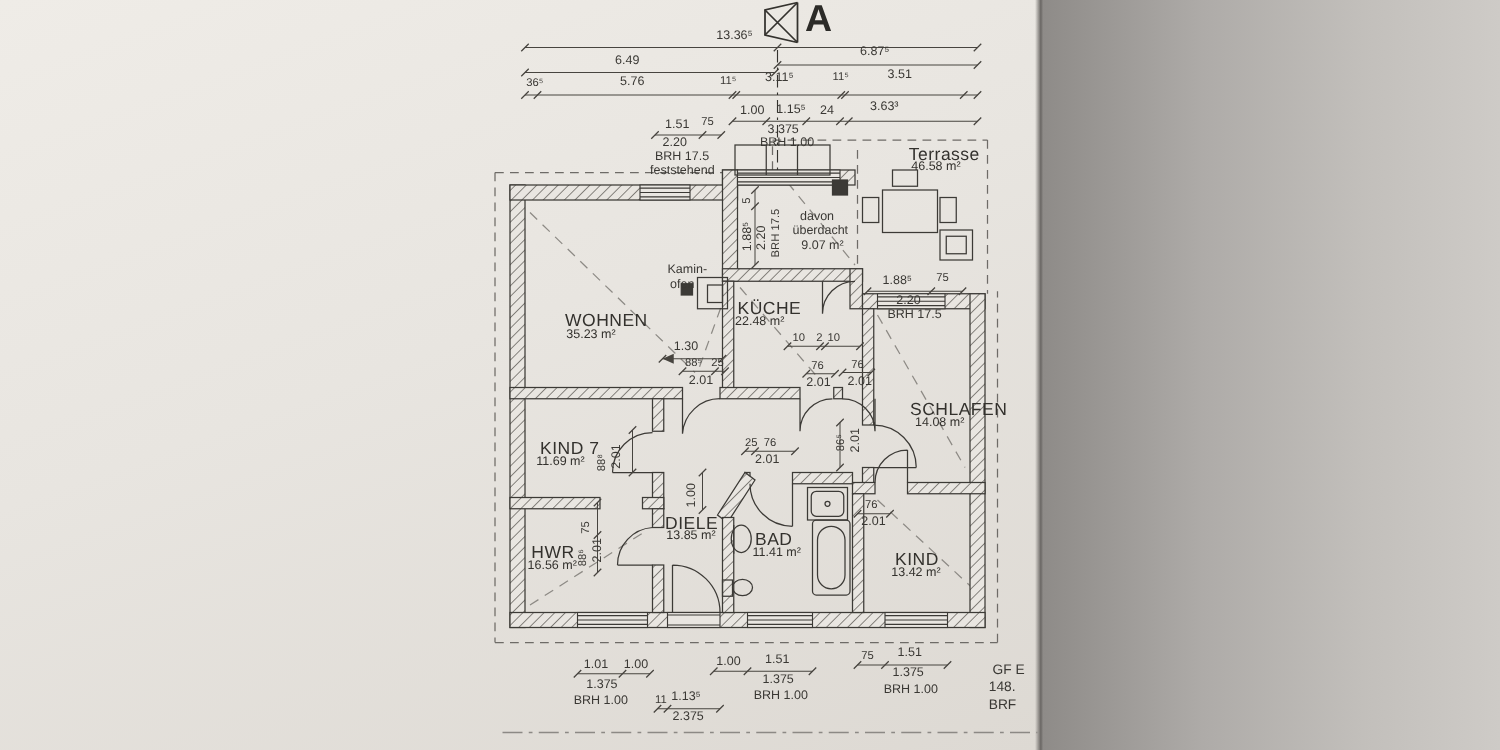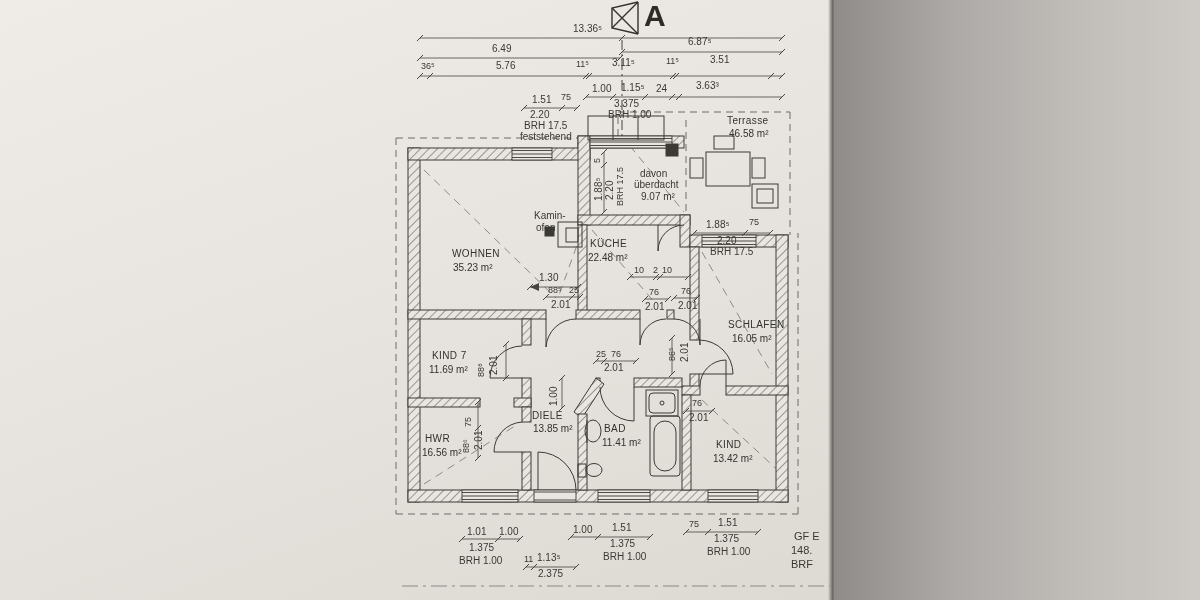--- a/index.html
+++ b/index.html
@@ -8,21 +8,21 @@
   .paper{position:absolute;left:0;top:0;width:832px;height:600px;
          background:linear-gradient(160deg,#efece7 0%,#e8e5e0 45%,#ddd9d3 100%);}
   .paper-edge{position:absolute;left:828px;top:0;width:8px;height:600px;
 
          background:linear-gradient(to right,rgba(90,87,84,0),#6f6c69 55%,#8a8784 100%);}
   .bg-right{position:absolute;left:834px;top:0;width:366px;height:600px;
          background:linear-gradient(to right,#8e8b88 0%,#aeaba8 35%,#c2bfbb 70%,#cecbc7 100%);}
   svg.plan{position:absolute;left:0;top:0;}
   .lb{position:absolute;font-size:10px;line-height:1.05;color:#3a3834;white-space:nowrap;}
   .s9{font-size:9px;}
-  .rm{font-size:10px;letter-spacing:.4px;color:#33312d;text-align:right;}
+  .rm{font-size:14px;letter-spacing:.4px;color:#33312d;text-align:right;}
   .ar{font-size:10px;color:#33312d;}
   .v{transform:rotate(-90deg);transform-origin:0 0;}
   .big-a{font-size:30px;font-weight:600;color:#2c2b28;}
   .corner{font-size:11px;color:#3a3834;text-align:right;}
 </style>
 </head>
 <body>
 
 <div class="scene">
   <div class="paper"></div>
@@ -212,21 +212,21 @@
   <div class="lb" style="left:551px;top:300px">2.01</div>
   <div class="lb s9" style="left:634px;top:266px">10</div>
   <div class="lb s9" style="left:653px;top:266px">2</div>
   <div class="lb s9" style="left:662px;top:266px">10</div>
   <div class="lb s9" style="left:649px;top:288px">76</div>
   <div class="lb" style="left:645px;top:302px">2.01</div>
   <div class="lb s9" style="left:681px;top:287px">76</div>
   <div class="lb" style="left:678px;top:301px">2.01</div>
 
   <div class="lb rm" style="left:728px;top:320px">SCHLAFEN</div>
-  <div class="lb ar" style="left:732px;top:334px">16.05 m²</div>
+  <div class="lb ar" style="left:732px;top:334px">14.08 m²</div>
 
   <div class="lb s9" style="left:596px;top:350px">25</div>
   <div class="lb s9" style="left:611px;top:350px">76</div>
   <div class="lb" style="left:604px;top:363px">2.01</div>
   <div class="lb s9 v" style="left:668px;top:361px">86⁵</div>
   <div class="lb v" style="left:680px;top:362px">2.01</div>
 
   <div class="lb rm" style="left:432px;top:351px">KIND 7</div>
   <div class="lb ar" style="left:429px;top:365px">11.69 m²</div>
   <div class="lb s9 v" style="left:477px;top:377px">88⁸</div>

